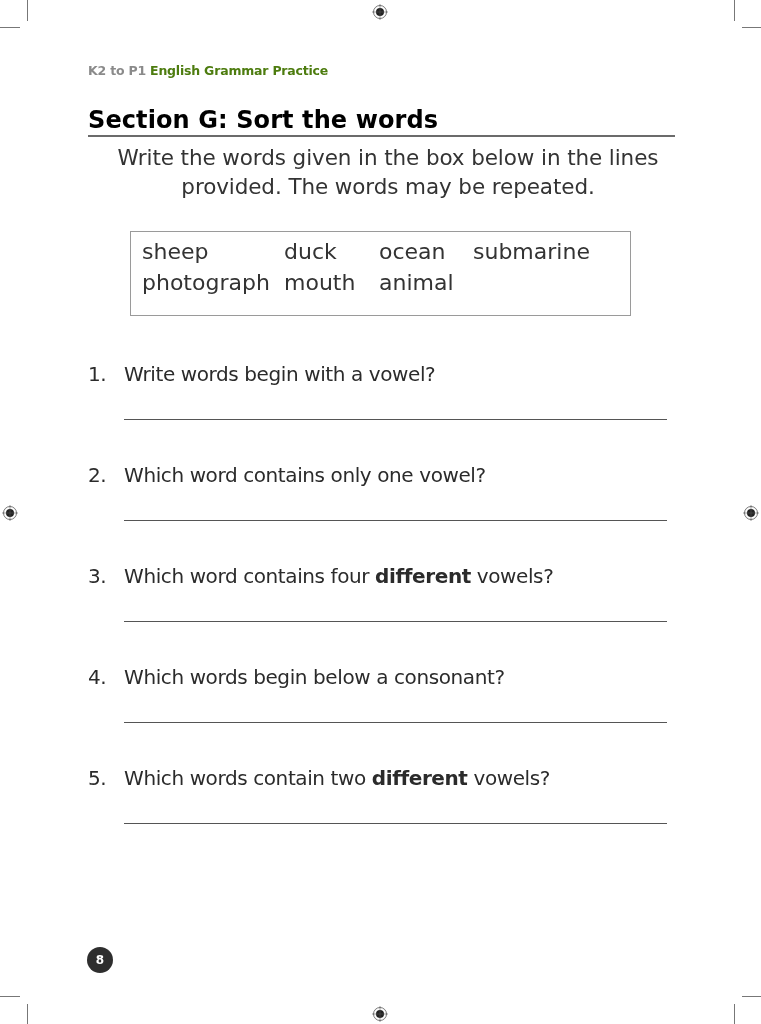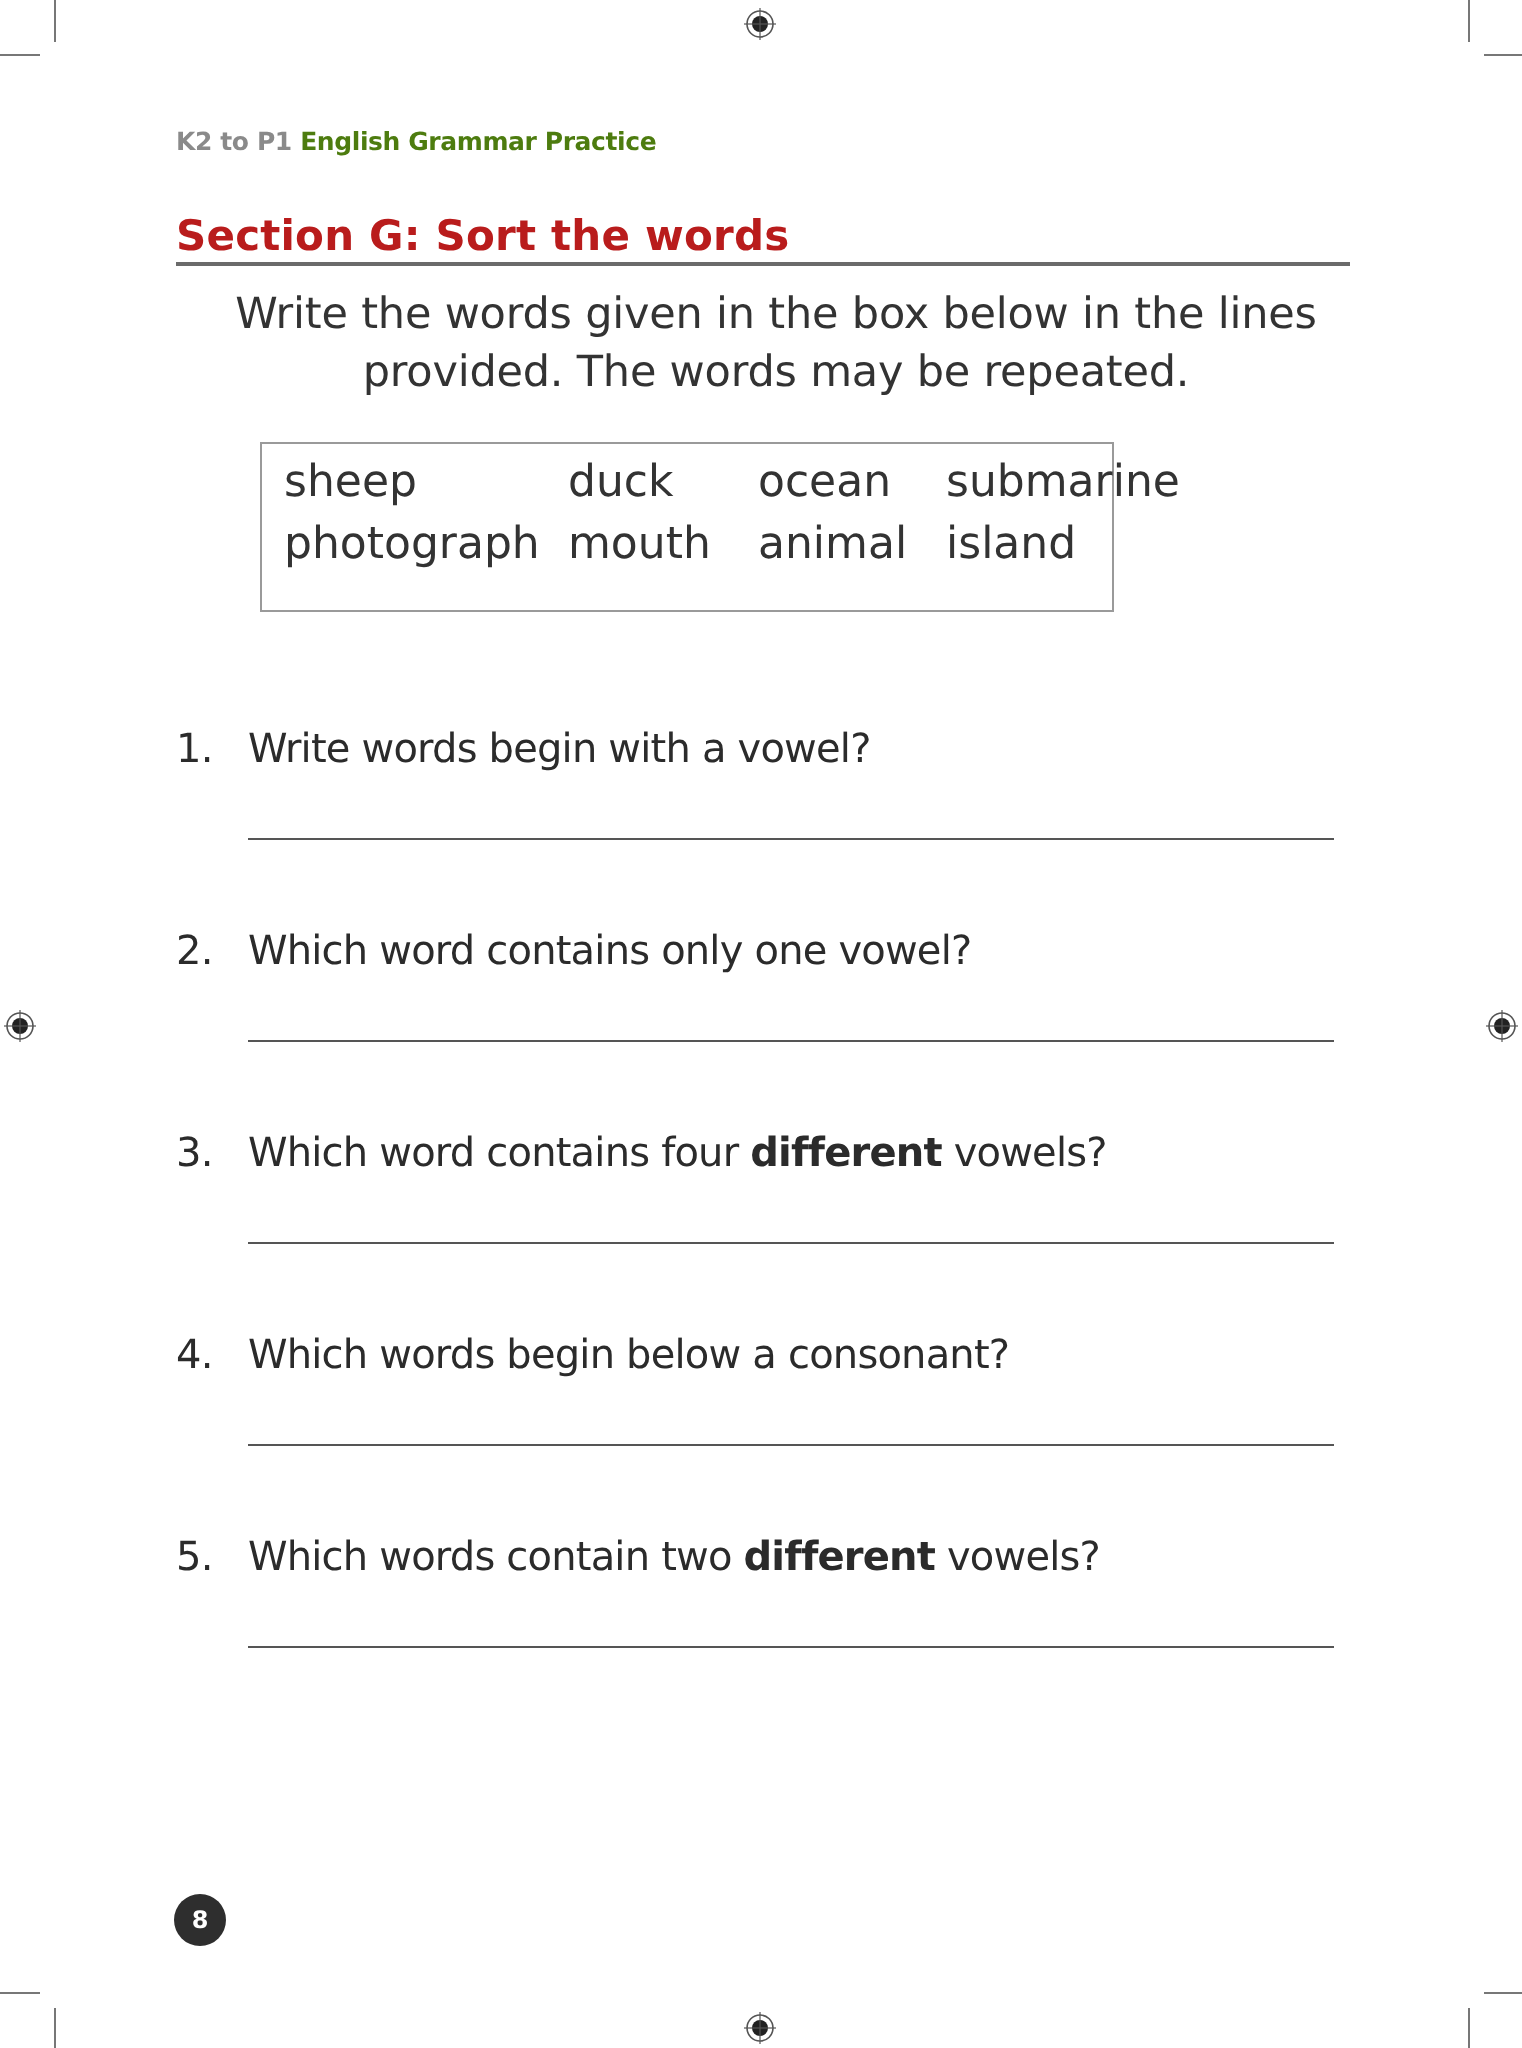--- a/index.html
+++ b/index.html
@@ -6,25 +6,25 @@
     html, body { width: 761px; height: 1024px; background: #ffffff; overflow: hidden; }
     body { position: relative; font-family: "DejaVu Sans", sans-serif; color: #2b2b2b; }
 
     .crop { position: absolute; background: #777; }
     .reg { position: absolute; width: 16px; height: 16px; }
 
     .header { position: absolute; left: 88px; top: 63px; font-size: 12.5px; font-weight: bold; letter-spacing: -0.2px; }
     .header .grade { color: #8a8a8a; }
     .header .book { color: #4d7c0f; margin-top: 36px; }
 
-    .section-title { position: absolute; left: 88px; top: 106px; width: 587px; font-size: 21px; font-weight: bold; color: #b91c1c; border-bottom: 2px solid #6b6b6b; padding-bottom: 1px; letter-spacing: 0.1px; }
+    .section-title { position: absolute; left: 88px; top: 106px; width: 587px; font-size: 24px; font-weight: bold; color: #000000; border-bottom: 2px solid #6b6b6b; padding-bottom: 1px; letter-spacing: 0.1px; }
 
     .instructions { position: absolute; left: 88px; top: 143px; width: 600px; font-size: 21.5px; line-height: 29px; color: #333; letter-spacing: -0.1px; text-align: center; }
 
-    .word-box { position: absolute; left: 130px; top: 221px; width: 427px; height: 85px; border: 1.5px solid #9a9a9a; }
+    .word-box { position: absolute; left: 130px; top: 231px; width: 501px; height: 85px; border: 1.5px solid #9a9a9a; }
     .word-grid { position: absolute; left: 11px; top: 5px; display: grid; grid-template-columns: 142px 95px 94px auto; row-gap: 1px; font-size: 22px; line-height: 30px; color: #333; }
 
     .question { position: absolute; left: 88px; width: 590px; font-size: 20px; color: #2b2b2b; letter-spacing: -0.4px; }
     .question .num { position: absolute; left: 0; top: 0; }
     .question .text { position: absolute; left: 36px; top: 0; white-space: nowrap; }
     .question .text b { font-weight: bold; }
     .answer-line { position: absolute; left: 124px; width: 543px; height: 0; border-top: 1.5px solid #555; }
 
     .page-num { position: absolute; left: 87px; top: 947px; width: 26px; height: 26px; border-radius: 50%; background: #2e2e2e; color: #fff; font-size: 12px; font-weight: bold; display: flex; align-items: center; justify-content: center; }
   </style>
@@ -76,21 +76,20 @@
 
 <div class="word-box">
   <div class="word-grid">
     <span>sheep</span>
     <span>duck</span>
     <span>ocean</span>
     <span>submarine</span>
     <span>photograph</span>
     <span>mouth</span>
     <span>animal</span>
-    <span>island</span>
   </div>
 </div>
 
 <div class="question" style="top:362px;">
   <span class="num">1.</span>
   <span class="text"><span>Write words begin with a vowel?</span><b></b><span></span></span>
 </div>
 <div class="answer-line" style="top:419px;"></div>
 
 <div class="question" style="top:463px;">

